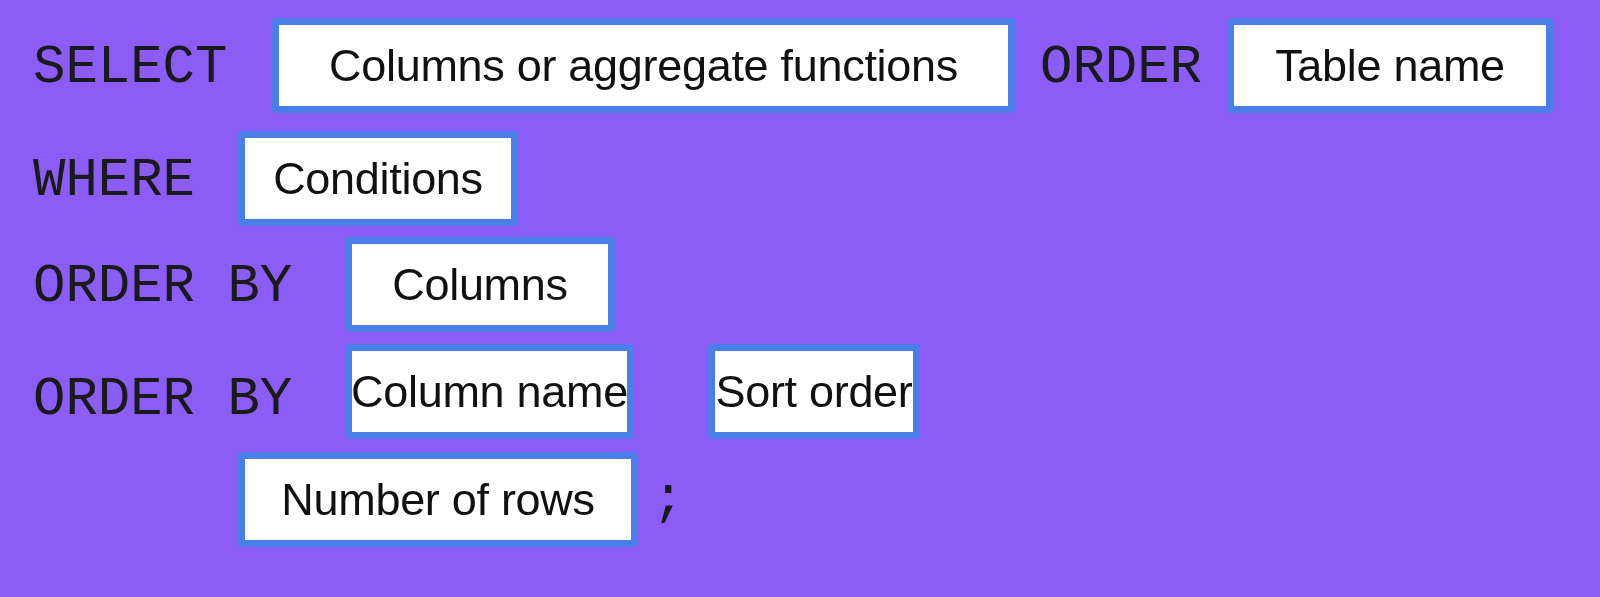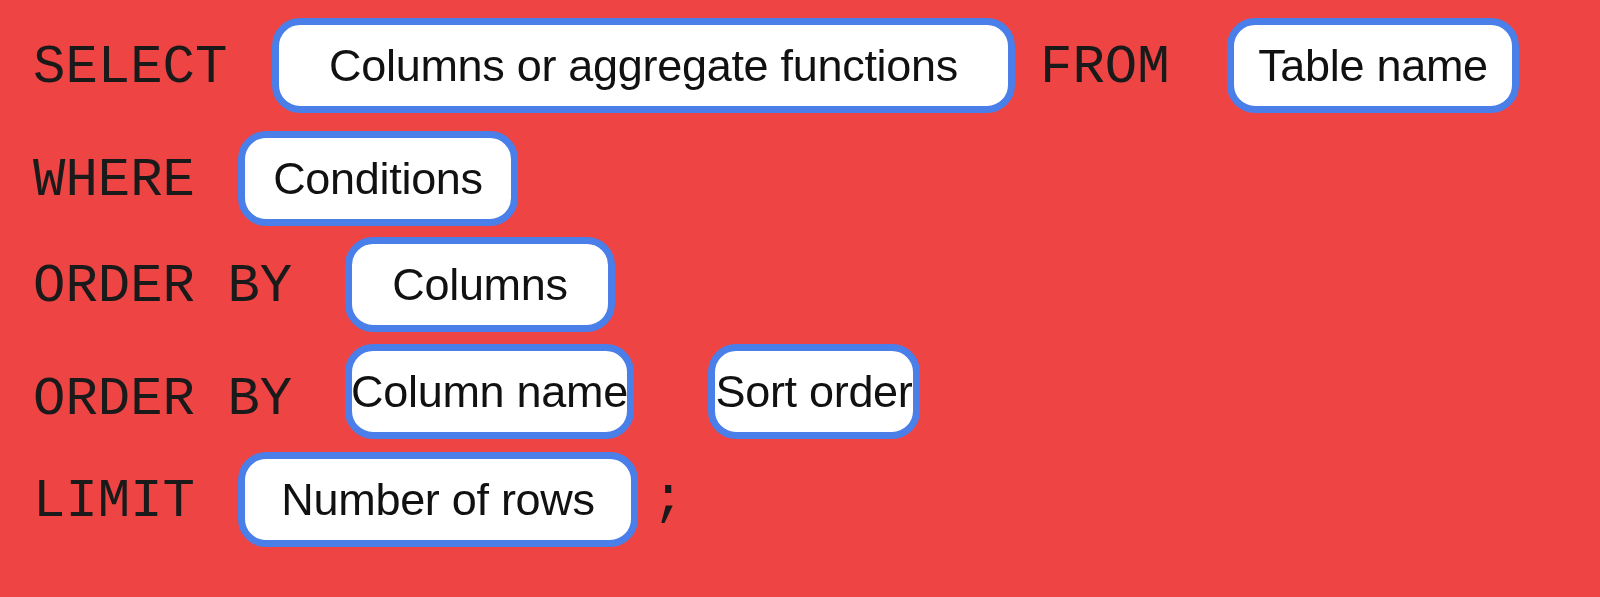--- a/index.html
+++ b/index.html
@@ -4,21 +4,21 @@
 <style>
   html, body {
     margin: 0;
     padding: 0;
     background: #ffffff;
   }
   #canvas {
     position: relative;
     width: 1600px;
     height: 597px;
-    background: #ef4444;
+    background: #8b5cf6;
     overflow: hidden;
     font-family: "Liberation Sans", sans-serif;
   }
   .row {
     position: absolute;
     left: 0;
     width: 1600px;
     display: flex;
     align-items: center;
   }
@@ -28,21 +28,21 @@
     font-weight: 400;
     letter-spacing: 0px;
     color: #1a1a1a;
     white-space: pre;
     line-height: 1;
     -webkit-font-smoothing: antialiased;
   }
   .slot {
     box-sizing: border-box;
     border: 7px solid #4a7ee8;
-    border-radius: 28px;
+    border-radius: 4px;
     background: #ffffff;
     display: flex;
     align-items: center;
     justify-content: center;
     height: 95px;
     padding: 0 22px;
   }
   .slot-label {
     font-family: "Liberation Sans", sans-serif;
     font-size: 45px;
@@ -68,41 +68,41 @@
 
   
   .kw-select { position: absolute; left: 33px;   top: 23px; }
   .kw-from   { position: absolute; left: 1040px; top: 23px; }
   .kw-where  { position: absolute; left: 33px;   top: 23px; }
   .kw-group  { position: absolute; left: 33px;   top: 23px; }
   .kw-order  { position: absolute; left: 33px;   top: 29px; }
   .kw-limit  { position: absolute; left: 33px;   top: 23px; }
 
   .slot-select { position: absolute; left: 272px;  top: 0;  width: 743px; }
-  .slot-from   { position: absolute; left: 1227px; top: 0;  width: 292px; }
+  .slot-from   { position: absolute; left: 1227px; top: 0;  width: 326px; }
   .slot-where  { position: absolute; left: 238px;  top: 0;  width: 280px; }
   .slot-group  { position: absolute; left: 345px;  top: 0;  width: 270px; }
   .slot-order1 { position: absolute; left: 345px;  top: 0;  width: 289px; }
   .slot-order2 { position: absolute; left: 708px;  top: 0;  width: 212px; }
   .slot-limit  { position: absolute; left: 238px;  top: 0;  width: 400px; text-align: right; }
   .semicolon   { position: absolute; left: 652px;  top: 20px; }
 </style>
 </head>
 <body>
 
 <div id="canvas">
 
   <div class="row" id="row-select">
     <span class="keyword kw-select">SELECT</span>
 
     <div class="slot slot-select">
       <span class="slot-label">Columns or aggregate functions</span>
     </div>
 
-    <span class="keyword kw-from">FROM</span>
+    <span class="keyword kw-from">ORDER</span>
 
     <div class="slot slot-from">
       <span class="slot-label">Table name</span>
     </div>
   </div>
 
   <div class="row" id="row-where">
     <span class="keyword kw-where">WHERE</span>
 
     <div class="slot slot-where">
@@ -124,21 +124,20 @@
     <div class="slot slot-order1">
       <span class="slot-label">Column name</span>
     </div>
 
     <div class="slot slot-order2">
       <span class="slot-label">Sort order</span>
     </div>
   </div>
 
   <div class="row" id="row-limit">
-    <span class="keyword kw-limit">LIMIT</span>
 
     <div class="slot slot-limit">
       <span class="slot-label">Number of rows</span>
     </div>
 
     <span class="punct semicolon">;</span>
   </div>
 
 </div>
 

